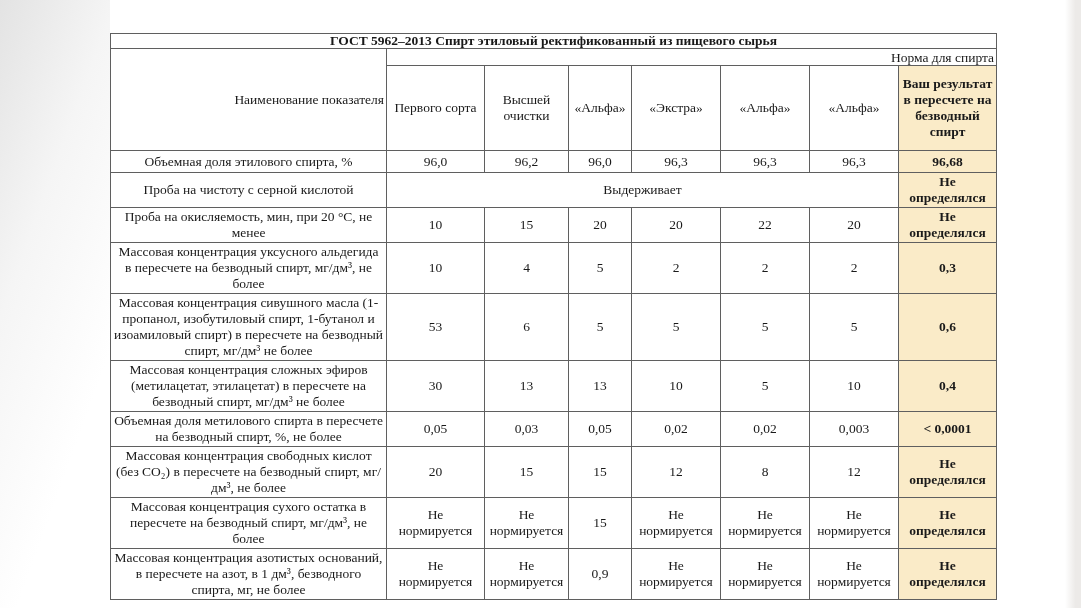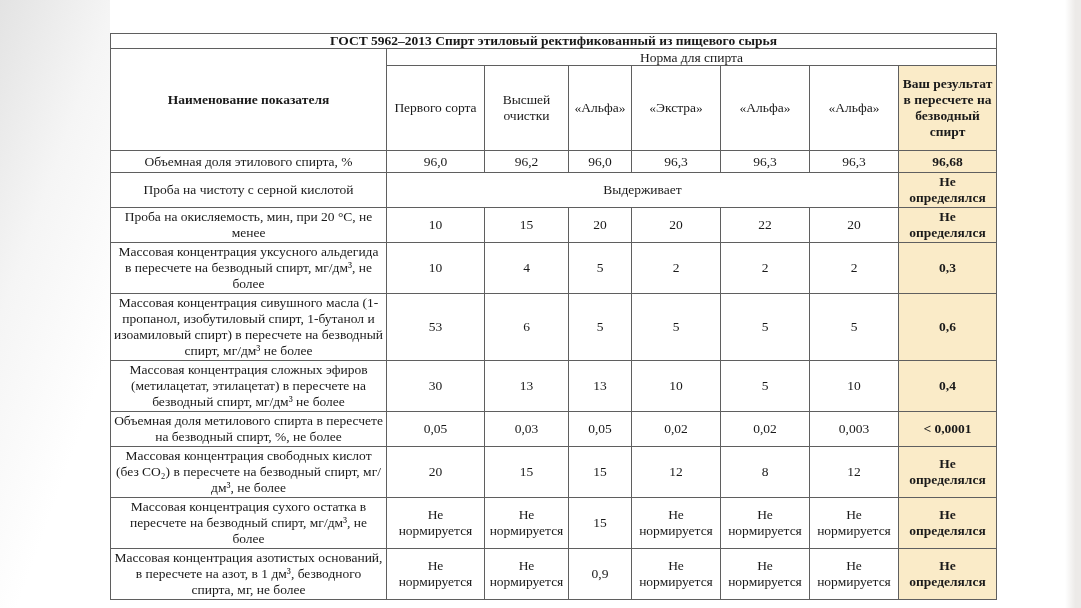--- a/index.html
+++ b/index.html
@@ -37,23 +37,24 @@
     overflow: hidden;
   }
   tr.title-row td {
     font-weight: bold;
     line-height: 14px;
     padding: 0 0;
   }
   tr.group-row td {
     line-height: 15px;
     padding: 0 2px;
+    text-align: right;
   }
   td.indicator-head {
-    font-weight: bold;
+    font-weight: normal;
   }
   td.name-cell {
     text-align: left;
     padding: 1px 3px 1px 4px;
   }
   td.hl {
     background: #faebc8;
     font-weight: bold;
   }
   td.result-head {

